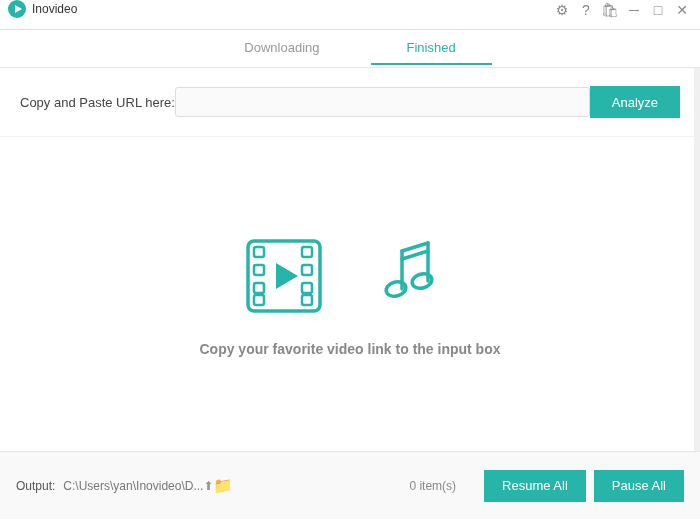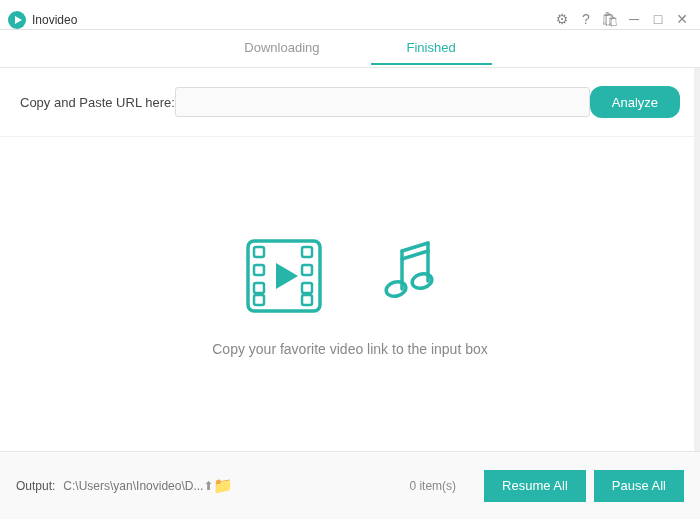--- a/index.html
+++ b/index.html
@@ -9,21 +9,21 @@
       width: 700px;
       height: 519px;
       overflow: hidden;
       display: flex;
       flex-direction: column;
     }
 
     
     .title-bar {
       display: flex;
-      align-items: flex-end;
+      align-items: flex-start;
       justify-content: space-between;
       background: #ffffff;
       height: 30px;
       padding: 0 8px;
       border-bottom: 1px solid #e0e0e0;
     }
     .title-bar-left {
       display: flex;
       align-items: center;
       gap: 6px;
@@ -109,21 +109,21 @@
       padding: 0 8px;
       font-size: 13px;
       outline: none;
       color: #333;
       background: #fafafa;
     }
     .analyze-btn {
       background: #26b5a8;
       color: #fff;
       border: none;
-      border-radius: 12px;
+      border-radius: 0;
       padding: 0 22px;
       height: 32px;
       font-size: 13px;
       cursor: pointer;
       white-space: nowrap;
     }
 
     
     .center-illustration {
       flex: 1;
@@ -134,21 +134,21 @@
       gap: 20px;
     }
     .icons-row {
       display: flex;
       align-items: center;
       gap: 30px;
     }
     .illustration-text {
       font-size: 14px;
       color: #888;
-      font-weight: 400;
+      font-weight: 700;
     }
 
     
     .bottom-bar {
       display: flex;
       align-items: center;
       background: #f9f9f9;
       border-top: 1px solid #e5e5e5;
       padding: 10px 16px;
       height: 68px;

